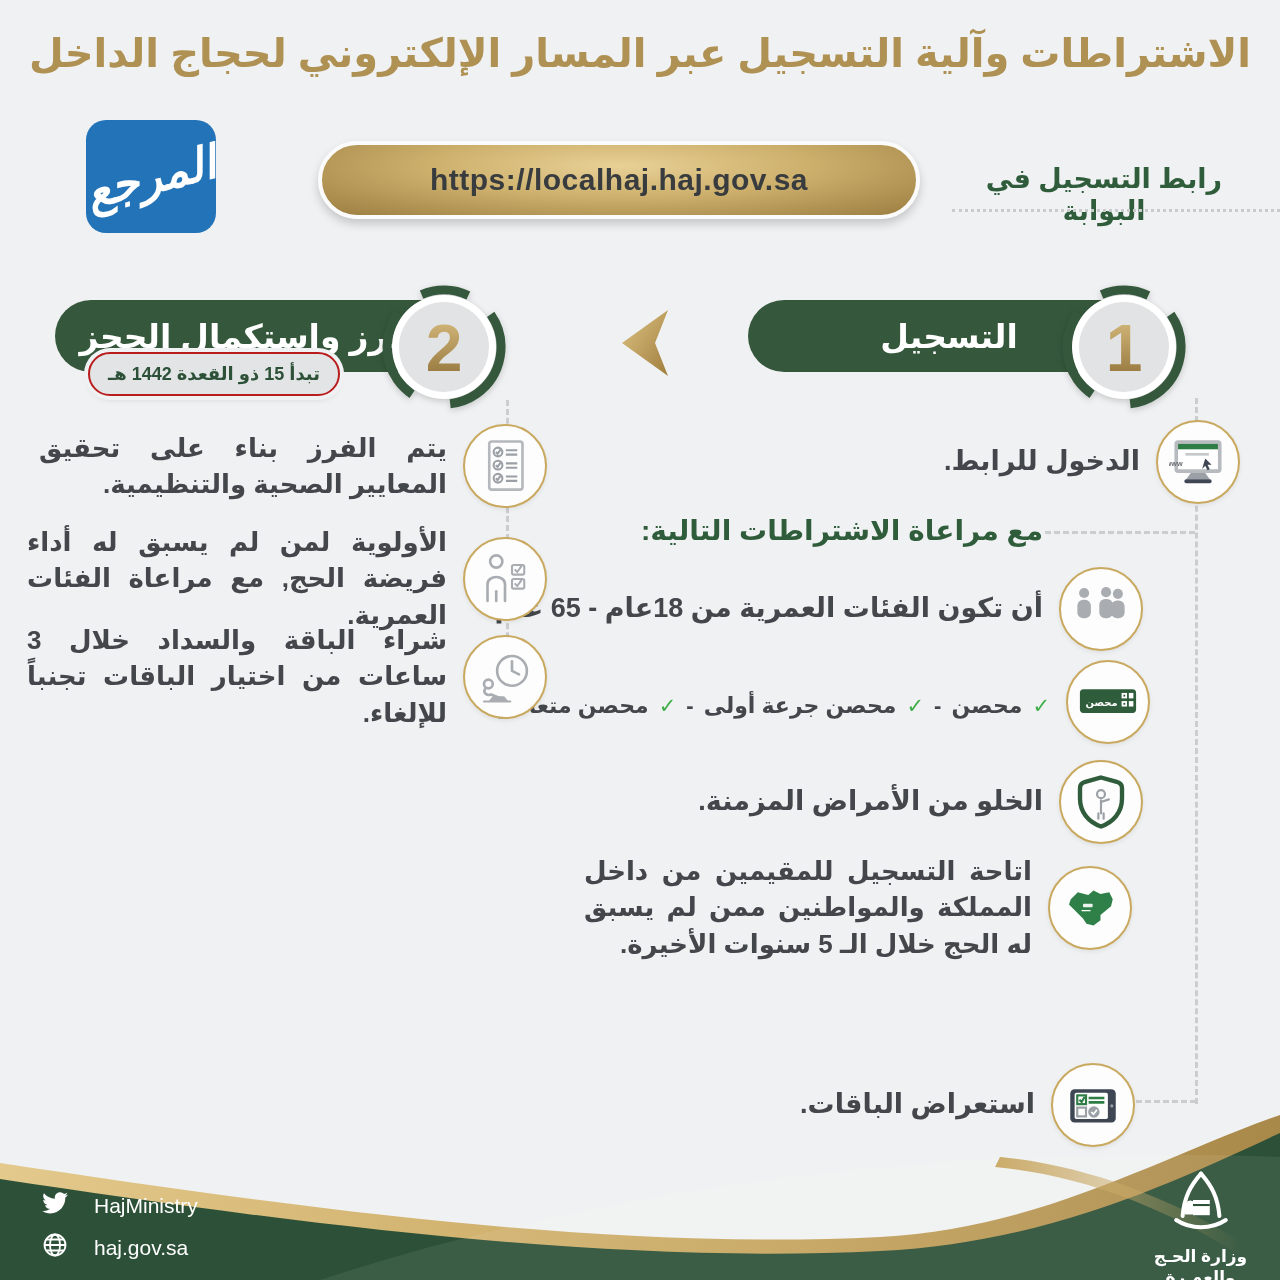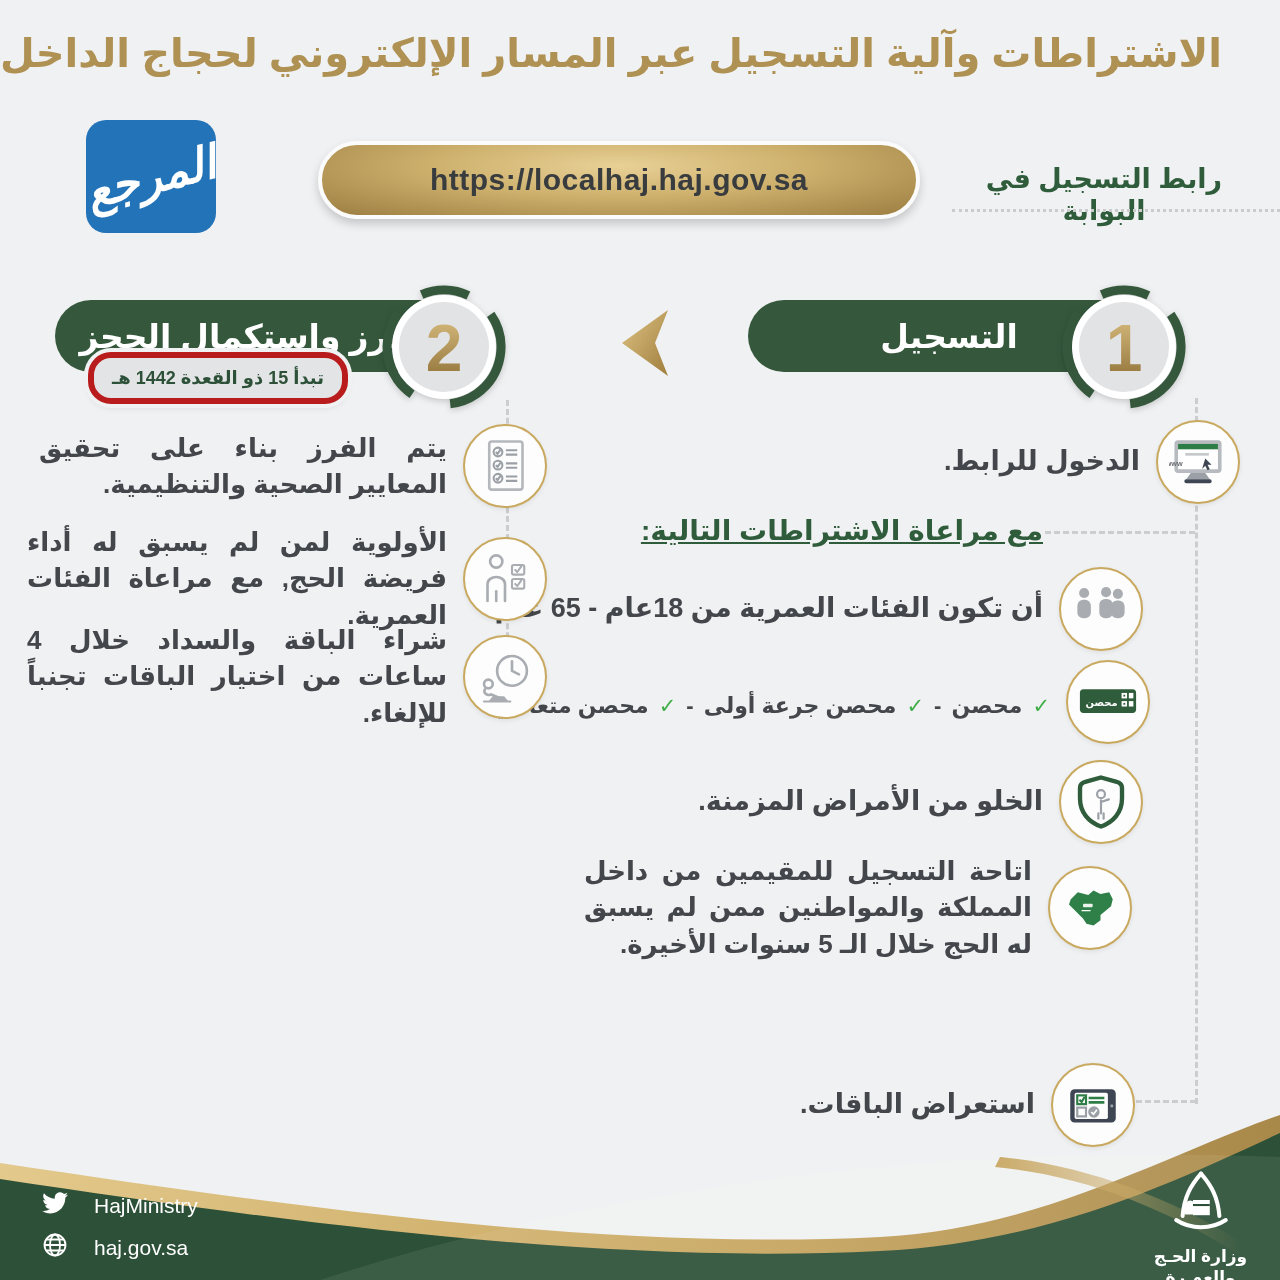--- a/index.html
+++ b/index.html
@@ -2,21 +2,21 @@
 <html><head>
 <meta charset="utf-8">
 <style>
   html,body{margin:0;padding:0;}
   .canvas{
     position:relative;width:1280px;height:1280px;background:#f0f1f2;overflow:hidden;
     font-family:"Liberation Sans","DejaVu Sans",sans-serif;
   }
   
   .title{
-    position:absolute;top:30px;left:0;width:100%;text-align:left;
+    position:absolute;top:30px;left:0;width:100%;text-align:center;
     font-size:40px;font-weight:bold;color:#ae9153;white-space:nowrap;direction:rtl;
   }
   .source-logo{
     position:absolute;left:86px;top:120px;width:130px;height:113px;border-radius:20px;
     background:#2273b8;display:flex;align-items:center;justify-content:center;overflow:hidden;
   }
   .source-logo span{
     color:#fff;font-size:46px;font-weight:bold;font-style:italic;transform:rotate(-14deg);
   }
   .url-pill{
@@ -38,21 +38,21 @@
     display:flex;align-items:center;justify-content:center;z-index:1;
   }
   #sec1{left:748px;width:402px;}
   #sec2{left:55px;width:406px;}
   .sec span{color:#fff;font-size:33px;font-weight:bold;direction:rtl;}
   .num-wrap{position:absolute;width:124px;height:124px;z-index:2;}
   #num1{left:1062px;top:285px;}
   #num2{left:382px;top:285px;}
   .num-wrap svg{filter:drop-shadow(0 2px 3px rgba(0,0,0,0.18));}
   .date-pill{
-    position:absolute;top:352px;height:40px;background:#e3e4e5;border:6px solid #b91c1c;
+    position:absolute;top:352px;height:40px;background:#e3e4e5;border:2px solid #b91c1c;
     border-radius:23px;display:inline-flex;align-items:center;padding:0 18px;z-index:3;
     font-size:18px;font-weight:bold;color:#2d5138;direction:rtl;
     box-shadow:0 0 0 4px #f0f1f2,0 4px 6px rgba(0,0,0,0.10);white-space:nowrap;
   }
   #date1{left:764px;}
   #date2{left:88px;}
   .chev{position:absolute;left:612px;top:310px;width:58px;height:66px;}
   
   .dash-v{position:absolute;border-left:3px dashed #cbcdce;width:0;z-index:0;}
   #vline-right{left:1195px;top:398px;height:706px;}
@@ -188,21 +188,21 @@
         <rect x="18" y="22" width="26" height="3" fill="#c6c9cc"></rect>
         <text x="15" y="36" font-size="8" font-weight="bold" fill="#6b6f74">www.</text>
         <path d="M40,28 l7,7 h-4.5 l2.5,5 -2.5,1.2 -2.5-5 -3.5,3.5 Z" fill="#3e4653"></path>
         <path d="M24,44 L40,44 L45,51 L19,51 Z" fill="#9aa0a6"></path>
         <rect x="17" y="51" width="30" height="4.5" rx="2" fill="#3e4653"></rect>
       </svg>
     </div>
     <div class="txt nowrap">الدخول للرابط.</div>
   </div>
 
-  <div class="green-heading" style="top:514px;right:237px;text-decoration:underline;">مع مراعاة الاشتراطات التالية:</div>
+  <div class="green-heading" style="top:514px;right:237px;">مع مراعاة الاشتراطات التالية:</div>
 
   <div class="item" id="it-age">
     <div class="icon-circle">
       <svg viewBox="0 0 64 64" width="54" height="54" fill="#a9adb2">
         <circle cx="12" cy="13" r="6"></circle>
           <rect x="4" y="21" width="16" height="22" rx="7"></rect>
         <circle cx="38" cy="12" r="6"></circle>
           <rect x="30" y="20" width="16" height="23" rx="7"></rect>
         <circle cx="52" cy="14" r="6"></circle>
           <rect x="44" y="22" width="16" height="21" rx="7"></rect>
@@ -323,21 +323,21 @@
         <g stroke="#a9adb2" stroke-width="3" fill="none" stroke-linecap="round">
           <circle cx="40" cy="25" r="17"></circle>
           <path d="M40,25 V14 M40,25 L48,29"></path>
           <circle cx="13" cy="40" r="5"></circle>
           <path d="M9,46 c-2,4 2,8 7,6 l10,4"></path>
         </g>
         <path d="M18,54 h13 l5,6 h-23 Z" fill="#a9adb2"></path>
         <path d="M8,60 h30" stroke="#a9adb2" stroke-width="2.5" stroke-linecap="round"></path>
       </svg>
     </div>
-    <div class="txt small just">شراء الباقة والسداد خلال 4 ساعات من اختيار الباقات تجنباً للإلغاء.</div>
+    <div class="txt small just">شراء الباقة والسداد خلال 3 ساعات من اختيار الباقات تجنباً للإلغاء.</div>
   </div>
 
   <svg class="footer-svg" viewBox="0 0 1280 175" preserveAspectRatio="none">
     <path d="M0,58 C280,100 600,146 880,132 C1040,124 1160,52 1280,10 L1280,175 L0,175 Z" fill="url(#fGold)"></path>
     <path d="M0,74 C280,116 600,160 880,146 C1050,138 1180,74 1280,28 L1280,175 L0,175 Z" fill="#2d5138"></path>
     <path d="M995,62 C1080,70 1160,100 1240,150 L1240,136 C1165,90 1082,60 1000,52 Z" fill="url(#ribbonFade)"></path>
     <path d="M320,175 C640,70 980,40 1280,52 L1280,175 Z" fill="#ffffff" opacity="0.07"></path>
   </svg>
 
   <div class="social" id="tw">

